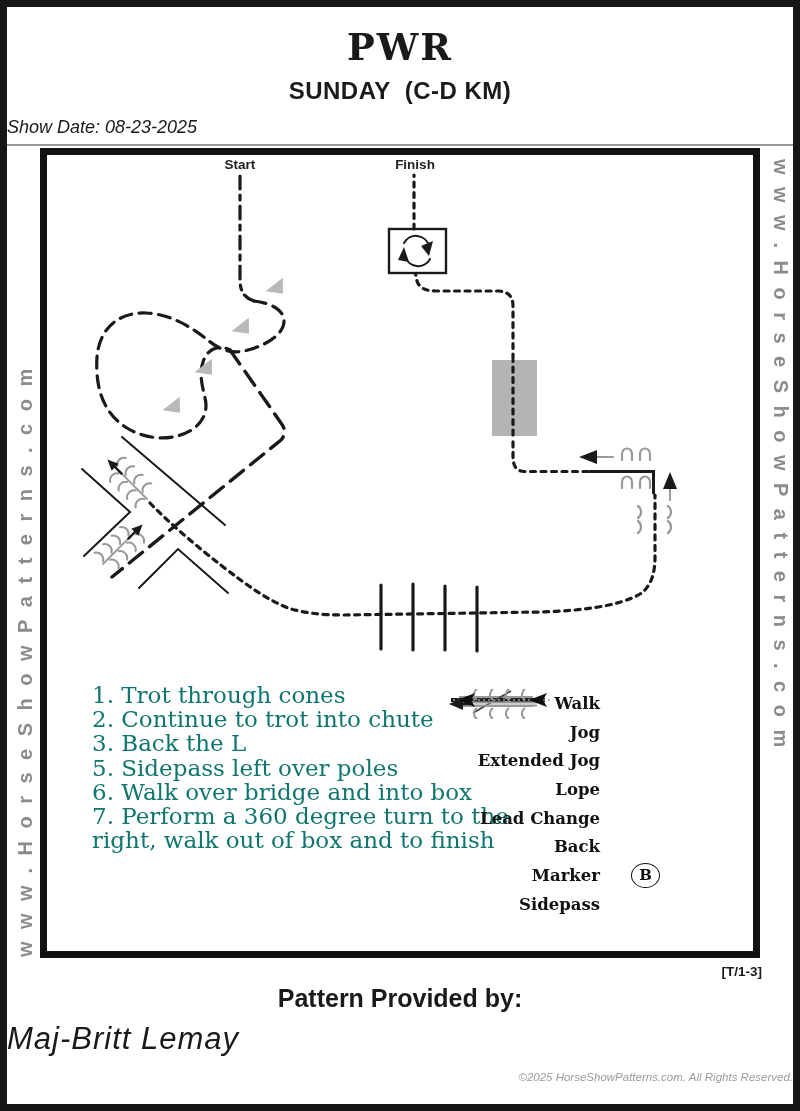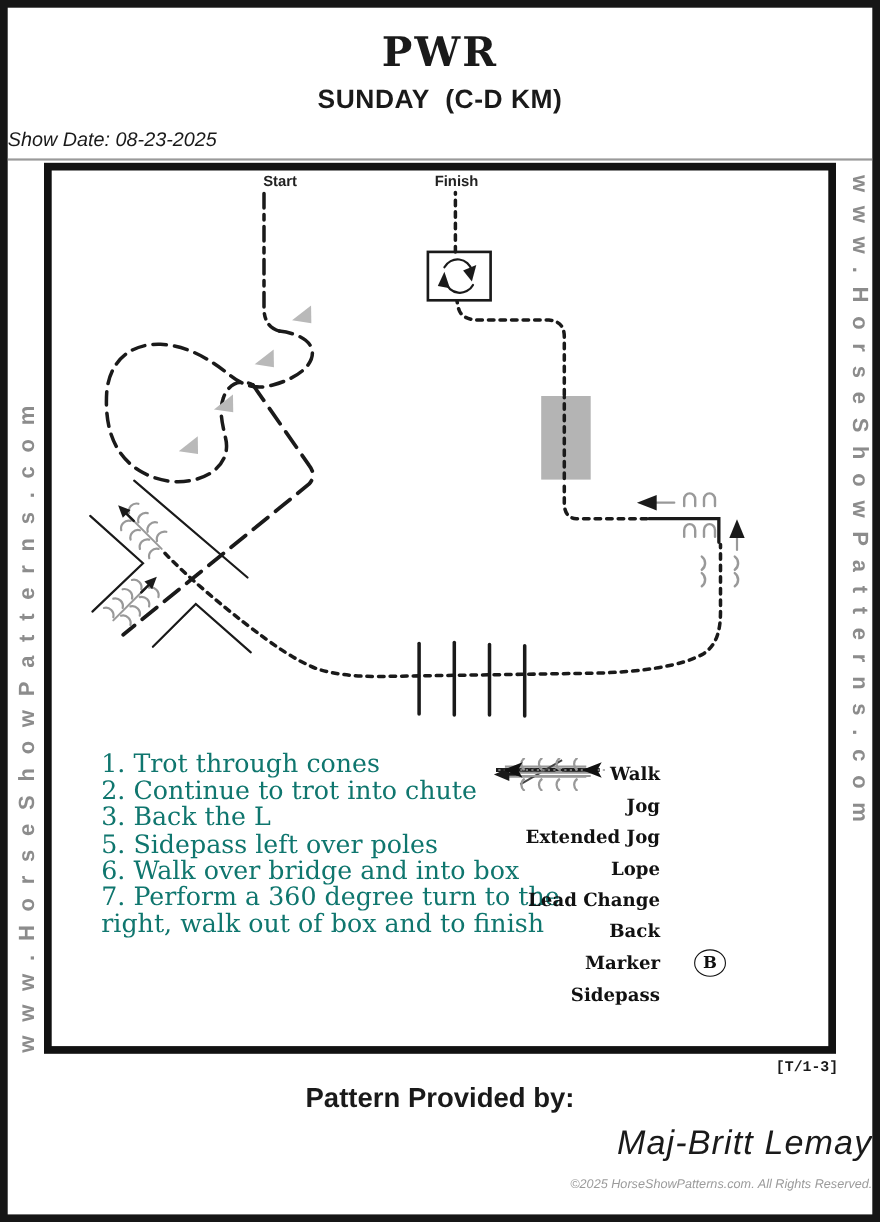--- a/index.html
+++ b/index.html
@@ -34,21 +34,21 @@
   
   .pattern-box {
     position:absolute; left:33px; top:141px; width:720px; height:810px;
     border:7px solid #111; background:#fff;
   }
   .pattern-box svg { position:absolute; left:0; top:0; }
   .gait-label {
     position:absolute; top:2px; width:60px; text-align:center;
     font-size:13.5px; font-weight:bold; color:#222;
   }
-  .start-label  { left:163px;text-align:right; }
+  .start-label  { left:163px; }
   .finish-label { left:338px; }
   
   .instructions {
     position:absolute; left:45px; top:528px; width:418px;
     font-family:"DejaVu Serif", serif; font-size:23px; line-height:24.2px; color:#0f766e;
   }
   
   .legend { position:absolute; left:398px; top:534px; width:300px; }
   .legend-row { display:flex; align-items:center; height:28.7px; }
   .legend-label {
@@ -58,28 +58,28 @@
   .legend-sample { width:125px; margin-left:10px; display:flex; align-items:center; }
   .marker-circle {
     width:29px; height:25px; border:1.6px solid #111; border-radius:50%;
     display:flex; align-items:center; justify-content:center;
     font-family:"DejaVu Serif", serif; font-weight:bold; font-size:15px; color:#111;
     margin-left:21px;
   }
   
   .sheet-ref {
     position:absolute; top:957px; right:31px;
-    font-weight:bold; font-size:13.5px;font-family:Liberation Mono, monospace;
+    font-weight:bold; font-size:13.5px;
   }
   .provided-by {
     position:absolute; top:977px; left:0; width:786px; text-align:center;
     font-weight:bold; font-size:25px;
   }
   .provider-name {
-    position:absolute; top:1014px; left:0; width:786px; text-align:right;
+    position:absolute; top:1014px; left:0; width:786px; text-align:left;
     font-style:italic; font-size:31px; letter-spacing:1px;
   }
   .copyright {
     position:absolute; top:1064px; left:0; width:786px; text-align:right;
     font-style:italic; font-size:11.5px; color:#9b9b9b;
   }
 </style>
 </head>
 <body>
 

